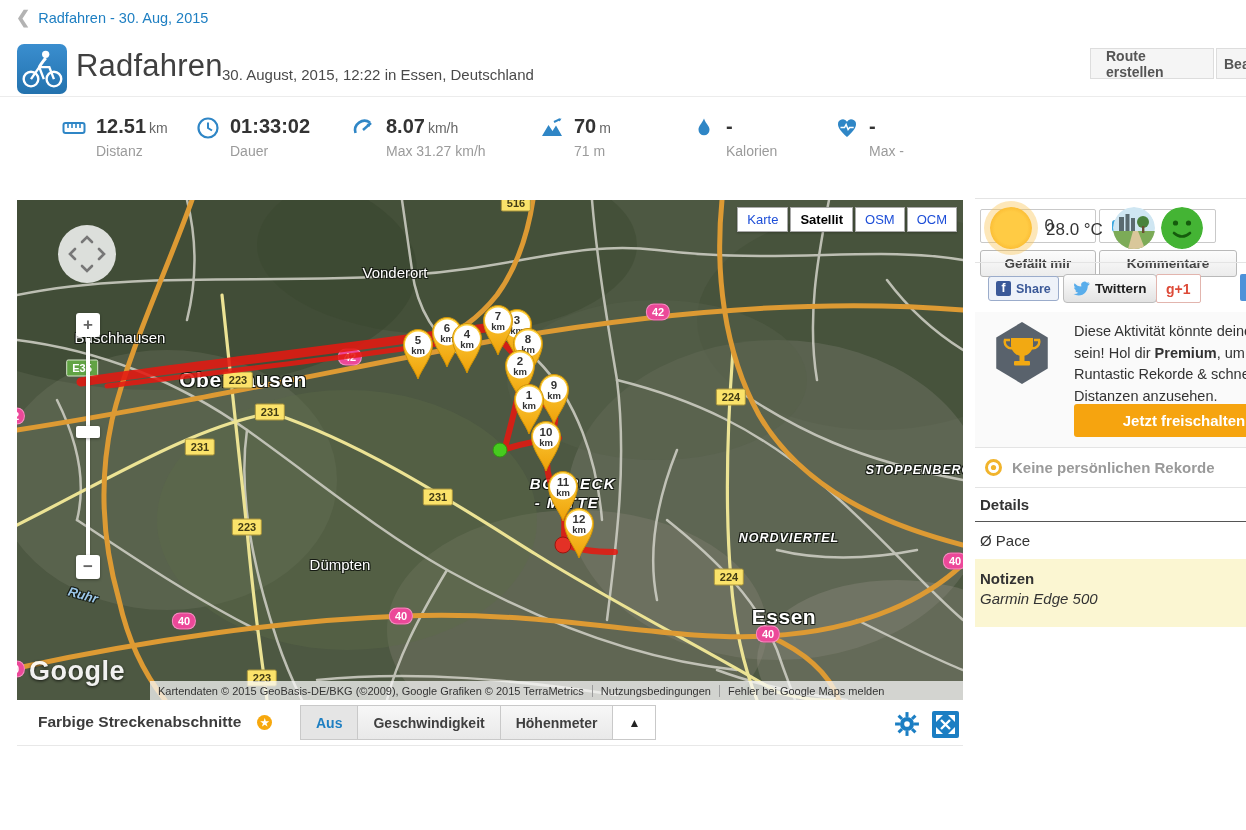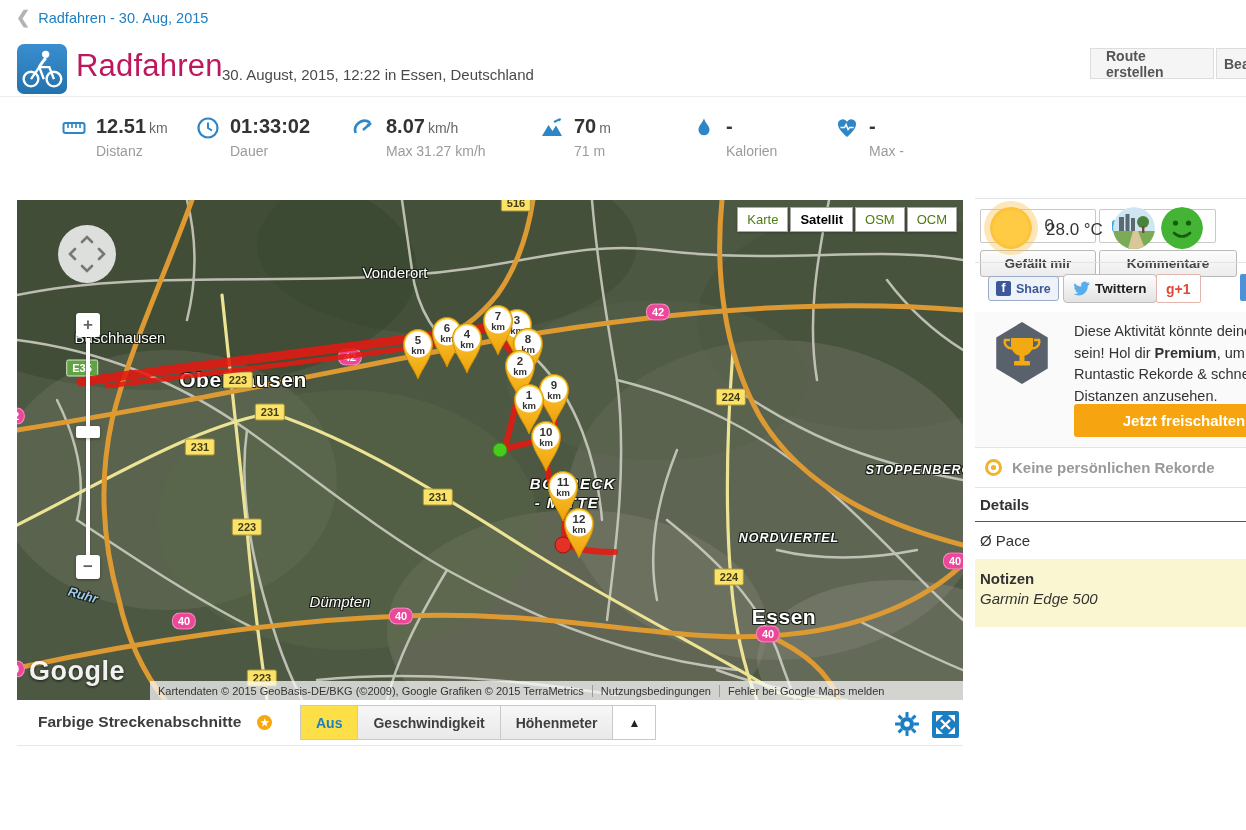--- a/index.html
+++ b/index.html
@@ -7,21 +7,21 @@
   #page{position:relative;width:1246px;height:830px;background:#fff;}
 
   
   .crumb{position:absolute;left:16px;top:9px;display:flex;align-items:center;gap:8px;}
   .crumb .chev{color:#b3b3b3;font-size:17px;font-weight:bold;line-height:1;}
   .crumb a{color:#1e7fc2;font-size:14.5px;text-decoration:none;}
 
   
   .sporticon{position:absolute;left:17px;top:44px;width:50px;height:50px;border-radius:7px;
     background:linear-gradient(#3a8ecf,#2372ae);display:flex;align-items:center;justify-content:center;}
-  .h-title{position:absolute;left:76px;top:48px;font-size:31px;color:#be185d;letter-spacing:.2px;}
+  .h-title{position:absolute;left:76px;top:48px;font-size:31px;color:#404040;letter-spacing:.2px;}
   .h-sub{position:absolute;left:222px;top:66px;font-size:15px;color:#4a4a4a;}
   .top-btn{position:absolute;top:48px;height:31px;background:#f5f5f5;border:1px solid #ddd;
     color:#555;font-size:14px;font-weight:bold;display:flex;align-items:center;box-sizing:border-box;padding:0 15px;cursor:pointer;}
   .top-btn.rt{left:1090px;width:124px;justify-content:center;}
   .top-btn.ed{left:1216px;width:110px;padding-left:7px;}
 
   
   .stats-band{position:absolute;left:0;top:96px;width:1246px;height:104px;border-top:1px solid #ececec;}
   .stat{position:absolute;top:18px;display:flex;gap:10px;}
   .stat .vline{font-size:20px;font-weight:bold;color:#333;white-space:nowrap;}
@@ -56,21 +56,21 @@
   .badge.blue{background:#ec4899;color:#fff;padding:3px 6px;border-radius:8px;box-shadow:inset 0 0 0 1px rgba(255,255,255,.4);}
   .badge.yellow{background:#fbe36a;color:#423c14;padding:2px 5px;border:1px solid #a8933c;border-radius:2px;}
   .badge.green{background:#61a344;color:#fff;padding:2px 5px;border:1px solid #d7e6cb;border-radius:2px;}
   .pin{position:absolute;width:44px;height:58px;}
   .dot{position:absolute;border-radius:50%;transform:translate(-50%,-50%);}
   .dot.start{width:13px;height:13px;background:#46cb1e;border:1px solid #2f9210;}
   .dot.end{width:15px;height:15px;background:#e33126;border:1px solid #9c1510;}
 
   
   .layer-btns{position:absolute;top:7px;right:6px;display:flex;}
-  .layer-btn{background:#fff;border:1px solid #a9a9a9;margin-left:2px;padding:4px 9px;font-size:13px;color:#4d7c0f;
+  .layer-btn{background:#fff;border:1px solid #a9a9a9;margin-left:2px;padding:4px 9px;font-size:13px;color:#1d4ed8;
     cursor:pointer;box-shadow:0 1px 2px rgba(0,0,0,.25);}
   .layer-btn.active{font-weight:bold;color:#000;}
   .pan-ctl{position:absolute;left:40px;top:24px;width:60px;height:60px;cursor:pointer;}
   .zoom-btn{position:absolute;left:59px;width:24px;height:24px;background:#fff;border-radius:3px;
     box-shadow:0 1px 3px rgba(0,0,0,.35);color:#666;font-size:17px;font-weight:bold;text-align:center;line-height:23px;cursor:pointer;}
   .zoom-track{position:absolute;left:69px;top:138px;width:4px;height:219px;background:#fff;box-shadow:0 1px 2px rgba(0,0,0,.3);}
   .zoom-handle{position:absolute;left:59px;top:226px;width:24px;height:12px;background:#fff;border-radius:2px;
     box-shadow:0 1px 3px rgba(0,0,0,.35);cursor:grab;}
   .attrib{position:absolute;left:133px;right:0;bottom:0;height:19px;background:rgba(248,248,248,.75);
     display:flex;align-items:center;font-size:11px;color:#333;}
@@ -79,21 +79,21 @@
   .glogo{position:absolute;left:12px;bottom:13px;font-size:27px;font-weight:bold;color:#fff;opacity:.92;
     letter-spacing:.5px;text-shadow:0 1px 3px rgba(0,0,0,.8);}
 
   
   .map-toolbar{position:absolute;left:17px;top:700px;width:946px;height:45px;border-bottom:1px solid #e8e8e8;}
   .mt-title{position:absolute;left:21px;top:13px;font-size:15.5px;font-weight:bold;color:#3c3c3c;display:flex;align-items:center;gap:16px;}
   .star-badge{width:15px;height:15px;border-radius:50%;background:#f7a80d;color:#fff;font-size:10px;line-height:15px;text-align:center;}
   .seg{position:absolute;left:284px;top:5px;display:flex;}
   .seg-btn{height:35px;box-sizing:border-box;border:1px solid #c9c9c9;margin-left:-1px;display:flex;align-items:center;justify-content:center;
     background:linear-gradient(#f7f7f7,#e9e9e9);font-size:14px;font-weight:bold;color:#3f3f3f;cursor:pointer;padding:0 15px;}
-  .seg-btn.active{background:#fde047;color:#1e7fc2;}
+  .seg-btn.active{background:#e5e5e5;color:#1e7fc2;}
   .seg-btn.plain{background:#fff;color:#222;font-size:12px;}
   .tool-ic{position:absolute;top:11px;cursor:pointer;}
 
   
   .sidebar{position:absolute;left:975px;top:198px;width:271px;border-top:1px solid #e4e4e4;}
   .sb-row{position:absolute;left:975px;}
   .weather{top:200px;height:62px;width:271px;border-bottom:1px solid #e4e4e4;}
   .sun{position:absolute;left:15px;top:7px;width:42px;height:42px;border-radius:50%;
     background:radial-gradient(circle,#ffcb44 55%,#f5a71c 100%);box-shadow:0 0 0 6px rgba(250,195,80,.4);}
   .temp{position:absolute;left:71px;top:20px;font-size:17px;color:#333;}
@@ -283,21 +283,21 @@
 
     <div id="map-labels">
         <div class="maplabel town" style="left: 378px; top: 72px;">Vonderort</div>
         <div class="maplabel town" style="left: 103px; top: 137px;">Buschhausen</div>
         <div class="maplabel city" style="left: 226px; top: 162px;">Oberhausen</div>
         <div class="maplabel district-lg" style="left: 556px; top: 283px;">BORBECK</div>
         <div class="maplabel district-lg" style="left: 550px; top: 302px;">- MITTE</div>
         <div class="maplabel district" style="left: 902px; top: 270px;">STOPPENBERG</div>
         <div class="maplabel district" style="left: 772px; top: 338px;">NORDVIERTEL</div>
         <div class="maplabel city" style="left: 767px; top: 399px;">Essen</div>
-        <div class="maplabel town" style="left: 323px; top: 401px; font-style: italic;">Dümpten</div>
+        <div class="maplabel town" style="left: 323px; top: 364px;">Dümpten</div>
         <div class="maplabel water" style="left: 66px; top: 395px;">Ruhr</div>
       </div>
     <div id="map-badges">
         <div class="badge yellow" style="left: 499px; top: 3px;">516</div>
         <div class="badge blue" style="left: 333px; top: 157px;">42</div>
         <div class="badge blue" style="left: 641px; top: 112px;">42</div>
         <div class="badge blue" style="left: -4px; top: 216px;">42</div>
         <div class="badge green" style="left: 65px; top: 168px;">E35</div>
         <div class="badge yellow" style="left: 221px; top: 180px;">223</div>
         <div class="badge yellow" style="left: 230px; top: 327px;">223</div>

